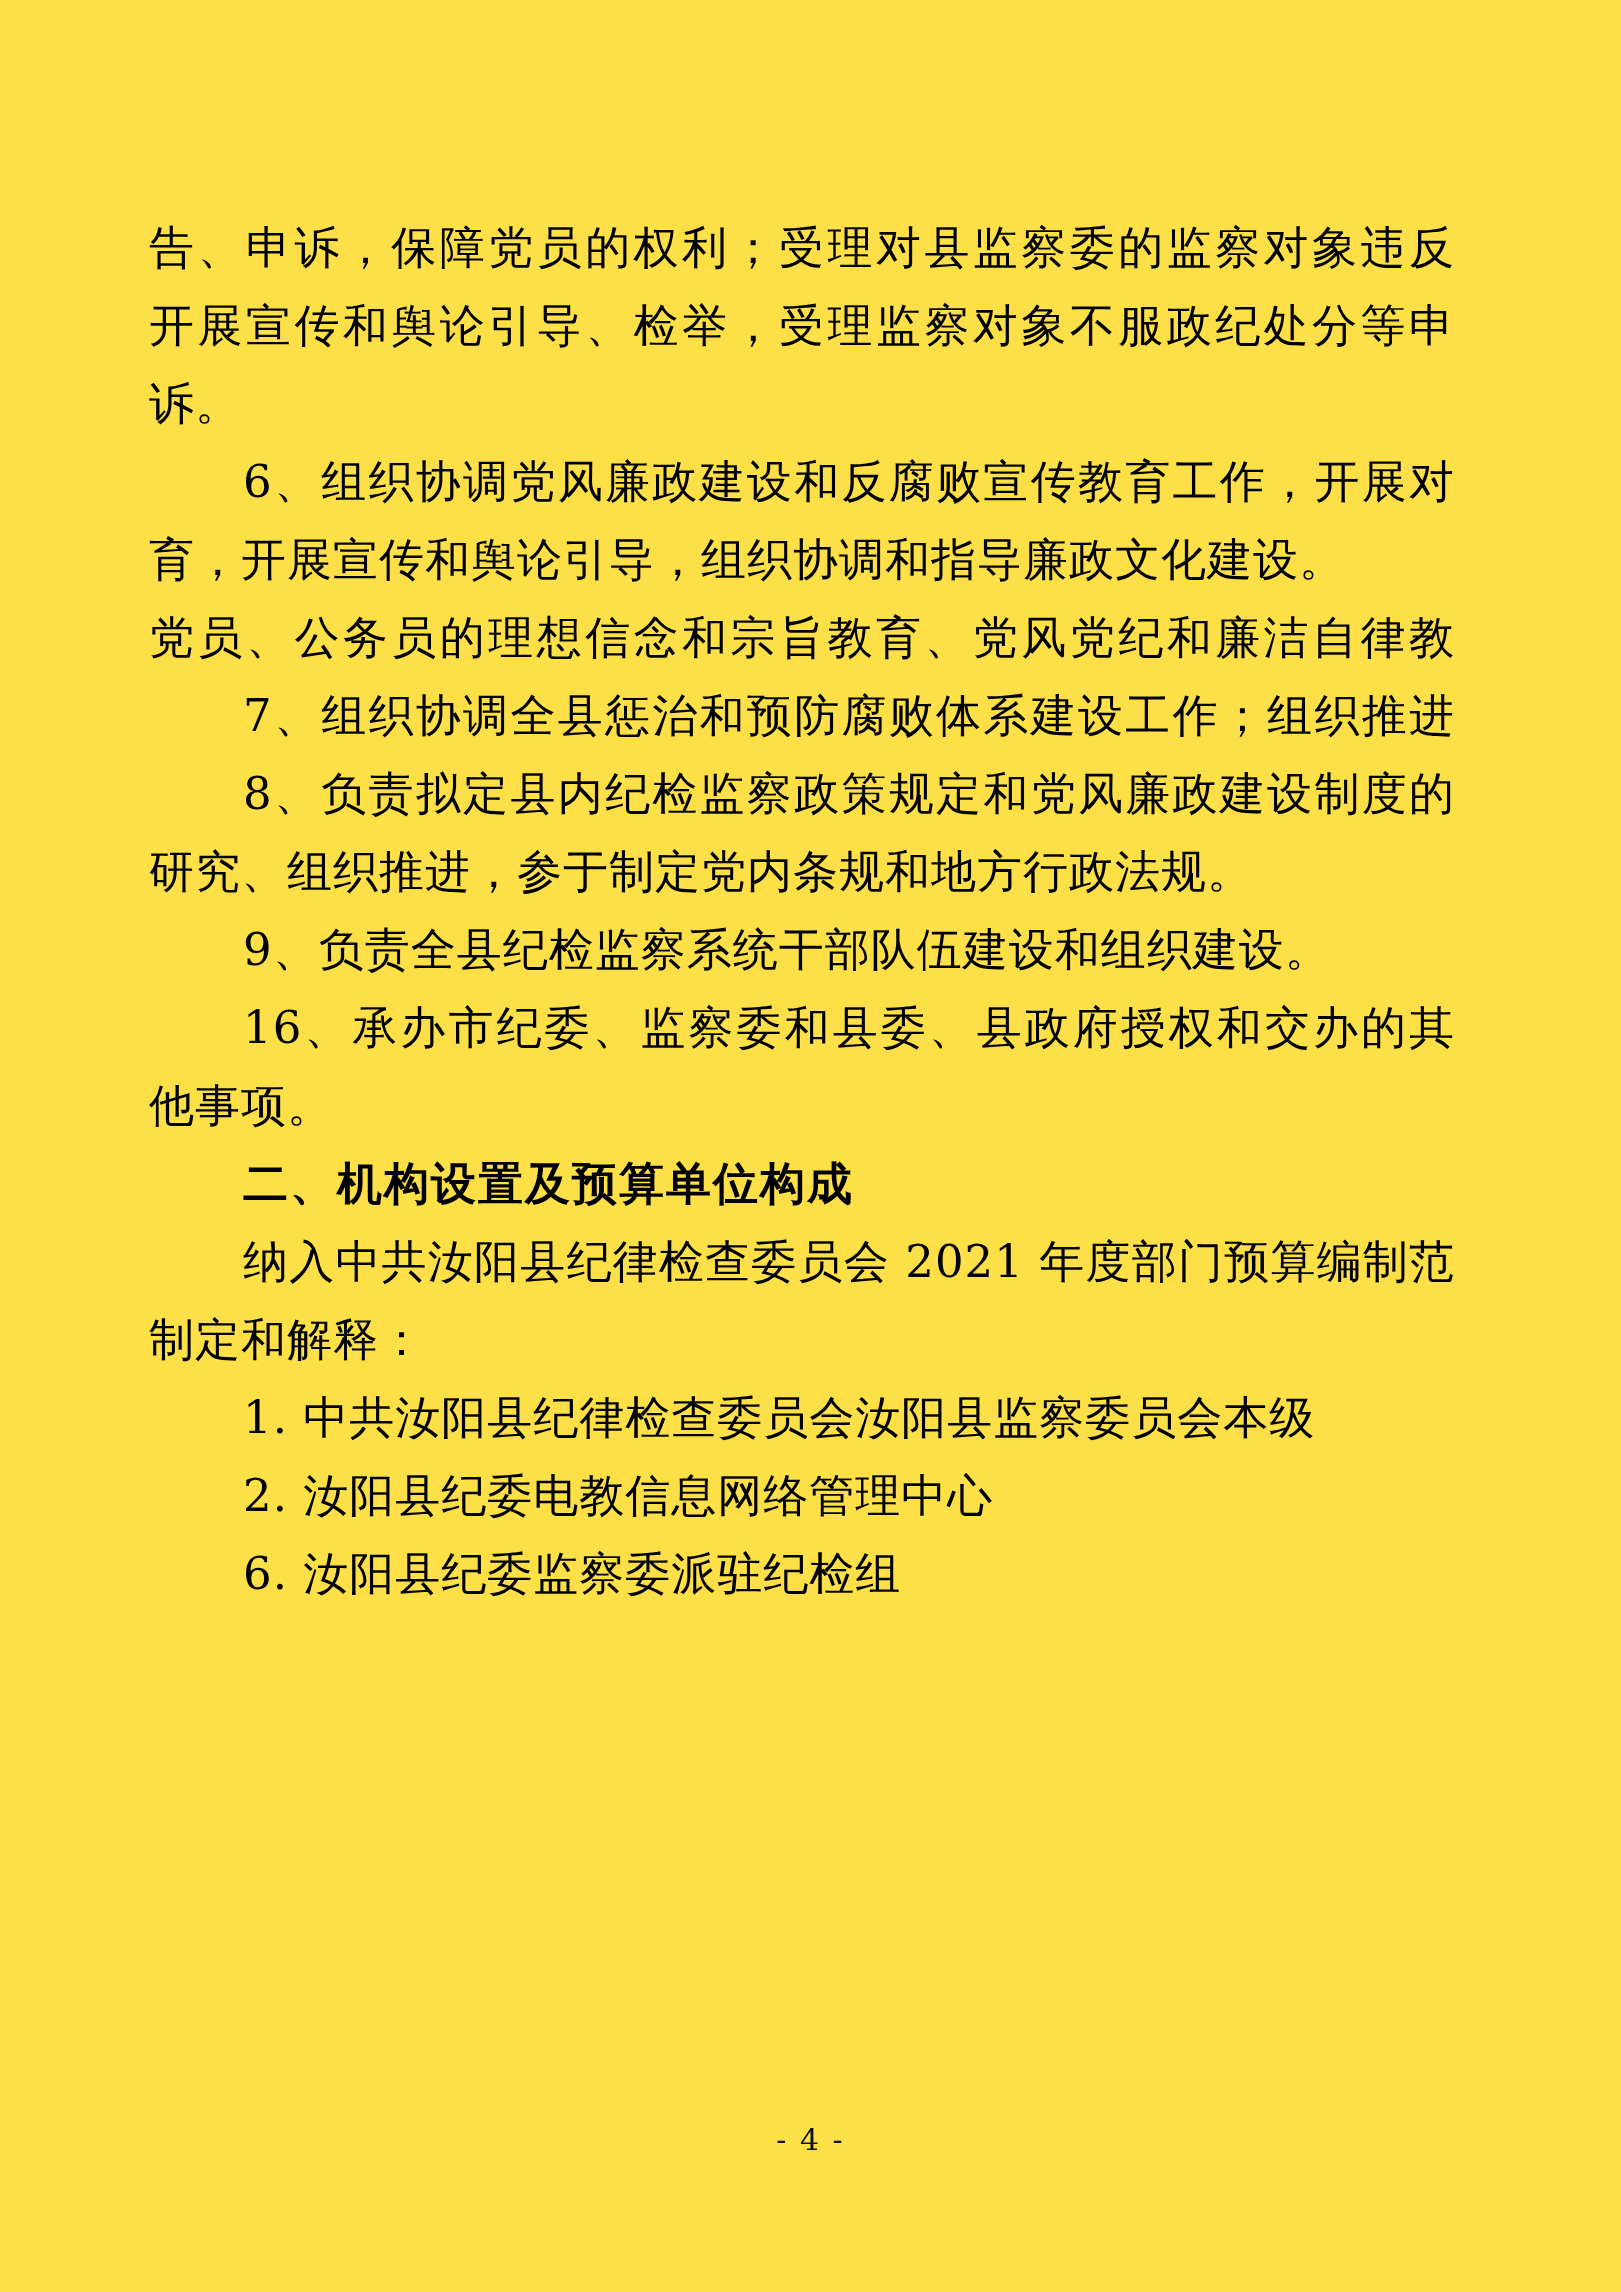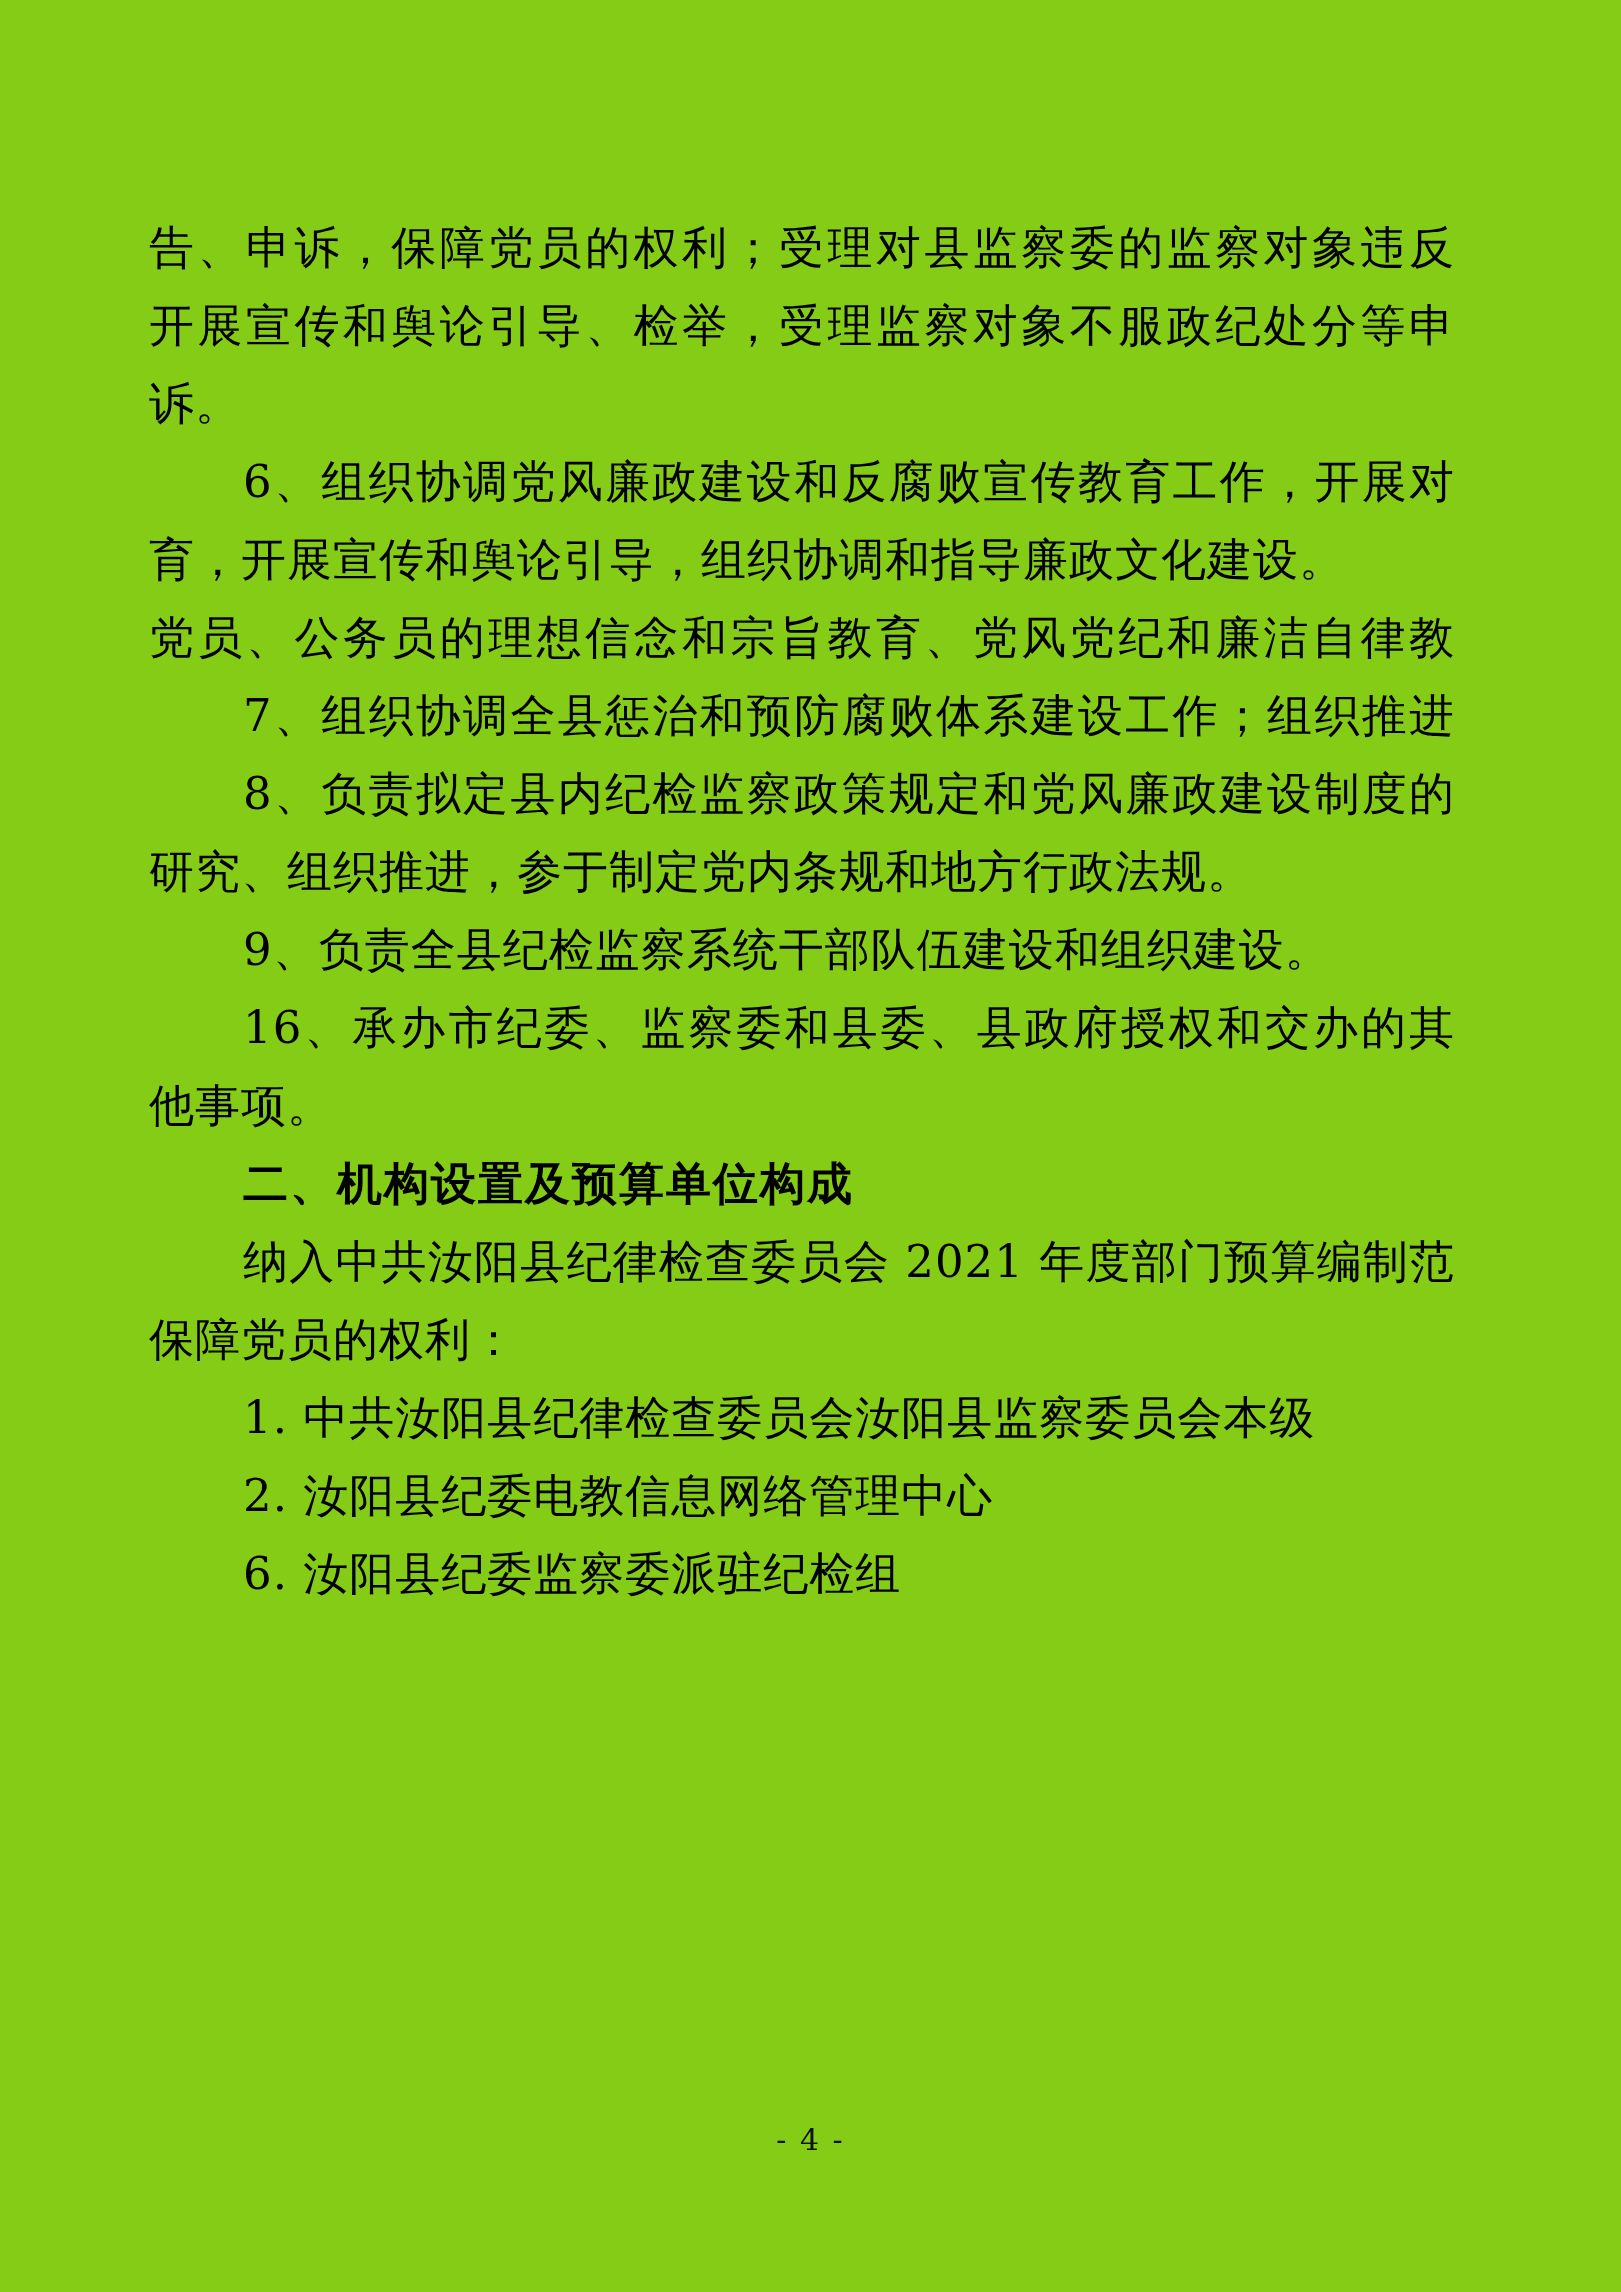--- a/index.html
+++ b/index.html
@@ -12,21 +12,21 @@
     height: 2293px;
     background: #ffffff;
     font-family: "DejaVu Serif", "Liberation Serif", serif;
     color: #000000;
     position: relative;
     overflow: hidden;
   }
   .page {
     position: absolute;
     inset: 0;
-    background: #84cc16;
+    background: #fde047;
     text-decoration: underline;
   }
   .content {
     position: absolute;
     left: 149px;
     top: 209px;
     width: 1306px;
   }
   .line {
     height: 78px;
@@ -74,21 +74,21 @@
       <div class="line">育，开展宣传和舆论引导，组织协调和指导廉政文化建设。</div>
       <div class="line fill">党员、公务员的理想信念和宗旨教育、党风党纪和廉洁自律教</div>
       <div class="line indent fill">7、组织协调全县惩治和预防腐败体系建设工作；组织推进</div>
       <div class="line indent fill">8、负责拟定县内纪检监察政策规定和党风廉政建设制度的</div>
       <div class="line">研究、组织推进，参于制定党内条规和地方行政法规。</div>
       <div class="line indent">9、负责全县纪检监察系统干部队伍建设和组织建设。</div>
       <div class="line indent fill">16、承办市纪委、监察委和县委、县政府授权和交办的其</div>
       <div class="line">他事项。</div>
       <div class="line indent heading">二、机构设置及预算单位构成</div>
       <div class="line indent fill">纳入中共汝阳县纪律检查委员会 2021 年度部门预算编制范</div>
-      <div class="line">保障党员的权利：</div>
+      <div class="line">制定和解释：</div>
       <div class="line indent">1. 中共汝阳县纪律检查委员会汝阳县监察委员会本级</div>
       <div class="line indent">2. 汝阳县纪委电教信息网络管理中心</div>
       <div class="line indent">6. 汝阳县纪委监察委派驻纪检组</div>
     </main>
 
   <footer class="footer">
     <span>- 4 -</span>
   </footer>
 
 </div>

